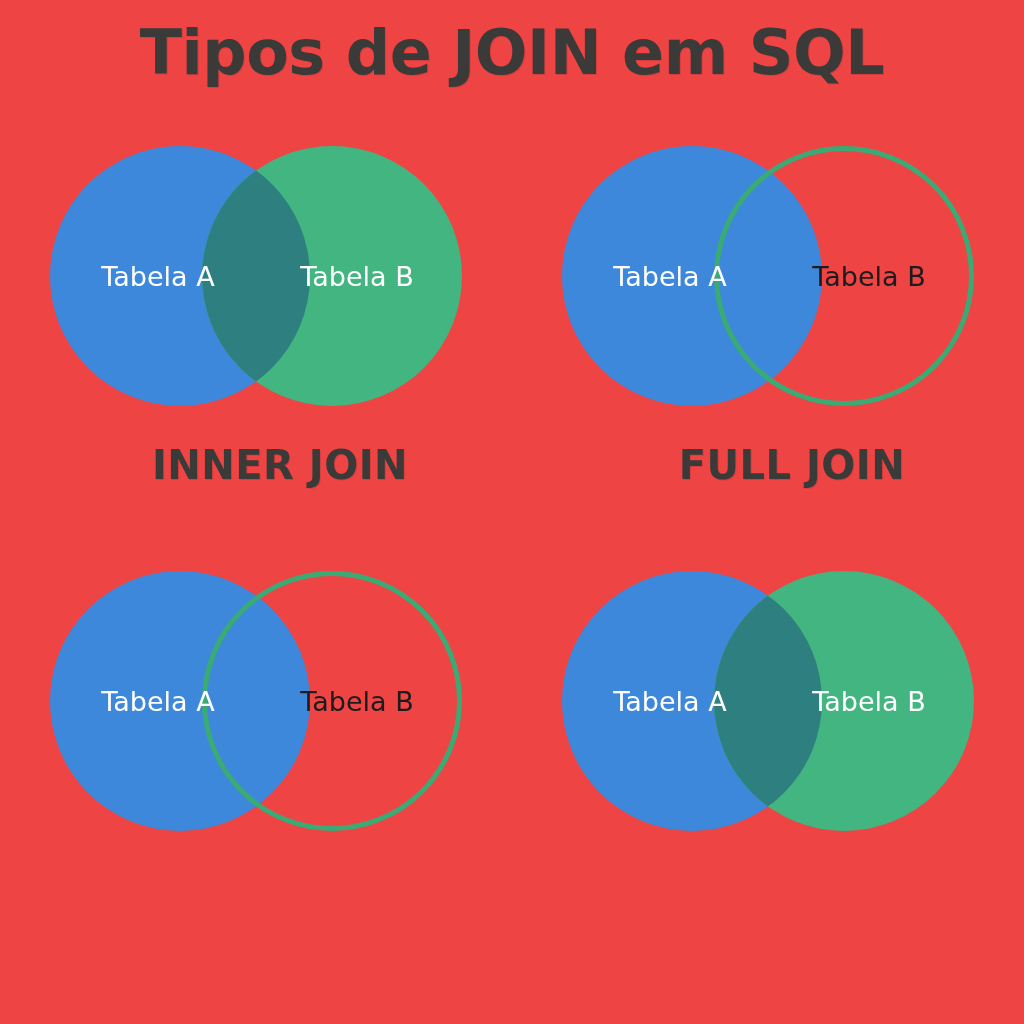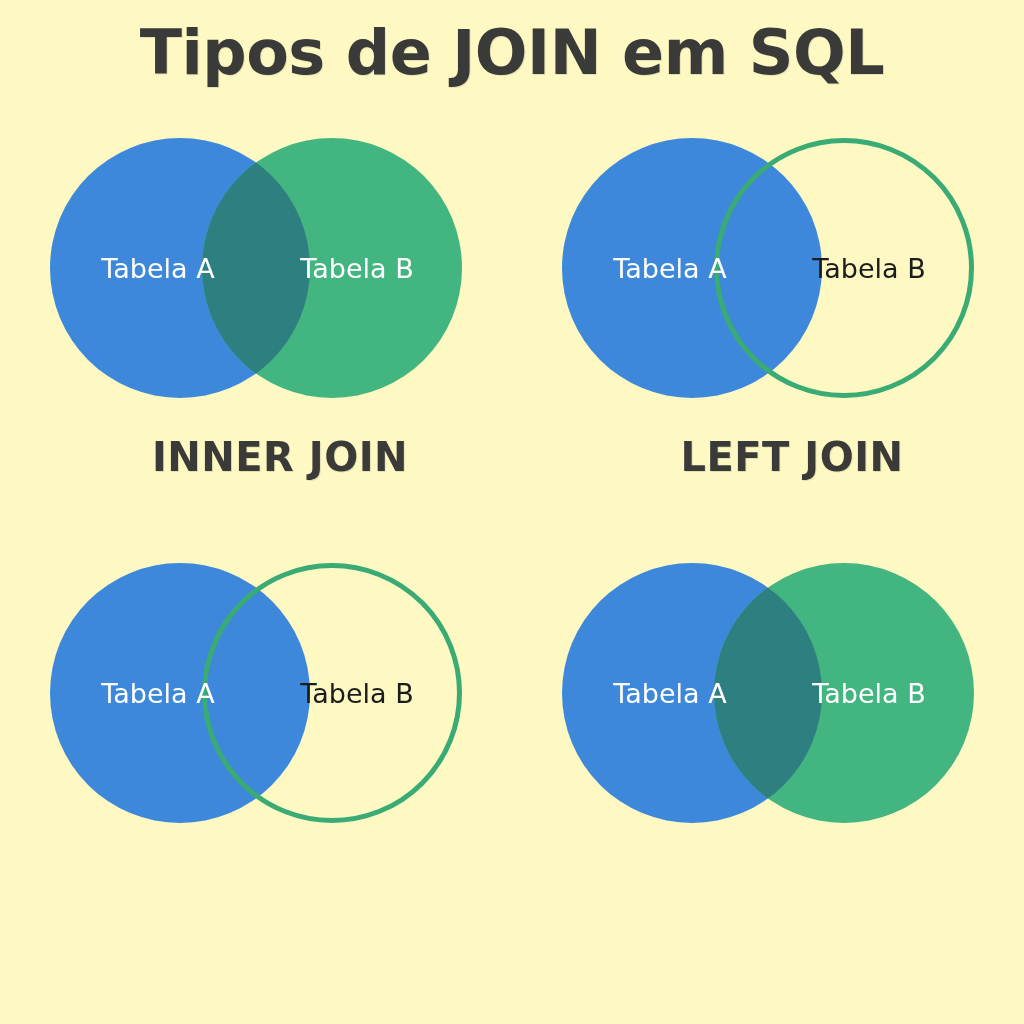--- a/index.html
+++ b/index.html
@@ -12,21 +12,21 @@
 
   body {
     background: #fdf9f2;
     font-family: "DejaVu Sans", sans-serif;
   }
 
   #infographic {
     position: relative;
     width: 1024px;
     height: 1024px;
-    background: #fef9c3;
+    background: #ef4444;
   }
 
   
   #page-title {
     position: absolute;
     top: 16px;
     left: 0;
     width: 1024px;
     text-align: center;
     font-family: "DejaVu Sans", sans-serif;
@@ -34,21 +34,21 @@
     font-weight: bold;
     color: #3a3a38;
     letter-spacing: -0.5px;
     text-shadow: 1px 1px 0 rgba(0,0,0,0.10);
     white-space: nowrap;
   }
 
   
   #venn-grid {
     position: absolute;
-    top: 124px;
+    top: 132px;
     left: 0;
     width: 1024px;
     height: 870px;
     display: grid;
     grid-template-columns: 512px 512px;
     grid-template-rows: 425px 425px;
   }
 
   .venn-cell {
     position: relative;
@@ -130,21 +130,21 @@
 
     <div class="venn-cell">
       <div class="venn-figure">
         <svg viewBox="0 0 420 268" xmlns="http://www.w3.org/2000/svg">
           <circle cx="134" cy="134" r="130" fill="#3d88da"></circle>
           <circle cx="286" cy="134" r="127.5" fill="none" stroke="#3aab75" stroke-width="5"></circle>
           <text class="lbl lbl-light" x="112" y="136">Tabela A</text>
           <text class="lbl lbl-dark" x="311" y="136">Tabela B</text>
         </svg>
       </div>
-      <div class="venn-caption">LEFT JOIN</div>
+      <div class="venn-caption">FULL JOIN</div>
     </div>
 
     <div class="venn-cell">
       <div class="venn-figure">
         <svg viewBox="0 0 420 268" xmlns="http://www.w3.org/2000/svg">
           <circle cx="134" cy="134" r="130" fill="#3d88da"></circle>
           <circle cx="286" cy="134" r="127.5" fill="none" stroke="#3aab75" stroke-width="5"></circle>
           <text class="lbl lbl-light" x="112" y="136">Tabela A</text>
           <text class="lbl lbl-dark" x="311" y="136">Tabela B</text>
         </svg>

